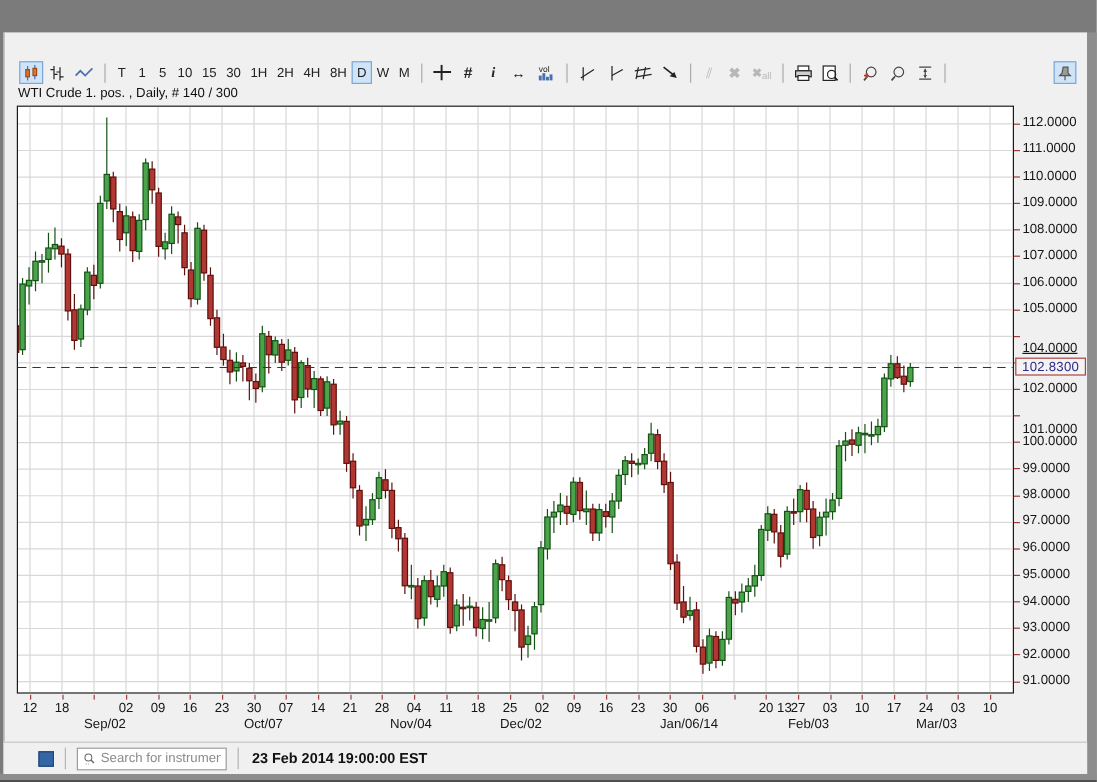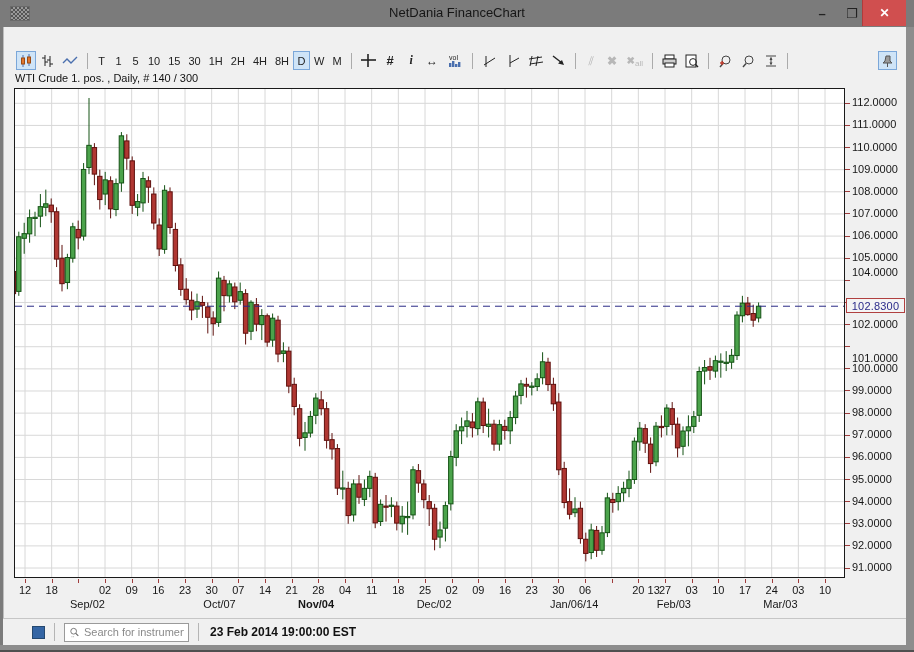--- a/index.html
+++ b/index.html
@@ -68,27 +68,20 @@
   .search-box input { border:none; outline:none; width:100px; font-size:11px;
     font-family:"Liberation Sans", sans-serif; color:#333; background:transparent; }
   .search-box input::placeholder { color:#8a8a8a; }
   .timestamp { font-size:12px; font-weight:bold; color:#111; margin-left:2px; }
 </style>
 </head>
 <body>
 
 <div class="window">
 
-  <div class="titlebar">
-    <div class="app-icon"></div>
-    <div class="title-text">NetDania FinanceChart</div>
-    <div class="win-btn btn-min">–</div>
-    <div class="win-btn btn-max">❐</div>
-    <div class="win-btn btn-close">✕</div>
-  </div>
 
   <div class="app-bg"></div>
   <div class="right-frame"></div>
   <div class="bottom-frame"></div>
 
 
   <div class="toolbar">
     <div class="tb-btn selected" title="">
       <svg width="14" height="14" viewBox="0 0 14 14">
         <line x1="4" y1="1" x2="4" y2="13" stroke="#4a6fae" stroke-width="1"></line>
@@ -583,21 +576,21 @@
       <div class="y-label" style="top: 74.69px;">109.0000</div>
       <div class="y-tick" style="top: 103.32px;"></div>
       <div class="y-label" style="top: 96.82px;">108.0000</div>
       <div class="y-tick" style="top: 125.45px;"></div>
       <div class="y-label" style="top: 118.95px;">107.0000</div>
       <div class="y-tick" style="top: 147.58px;"></div>
       <div class="y-label" style="top: 141.08px;">106.0000</div>
       <div class="y-tick" style="top: 169.71px;"></div>
       <div class="y-label" style="top: 163.21px;">105.0000</div>
       <div class="y-tick" style="top: 191.84px;"></div>
-      <div class="y-label" style="top: 178px;">104.0000</div>
+      <div class="y-label" style="top: 196px; text-decoration: underline;">104.0000</div>
       <div class="y-tick" style="top: 213.97px;"></div>
       <div class="y-tick" style="top: 236.1px;"></div>
       <div class="y-label" style="top: 229.6px;">102.0000</div>
       <div class="y-tick" style="top: 258.23px;"></div>
       <div class="y-label" style="top: 251.73px; margin-top: 12px;">101.0000</div>
       <div class="y-tick" style="top: 280.36px;"></div>
       <div class="y-label" style="top: 273.86px;">100.0000</div>
       <div class="y-tick" style="top: 302.49px;"></div>
       <div class="y-label" style="top: 295.99px;">99.0000</div>
       <div class="y-tick" style="top: 324.62px;"></div>
@@ -677,21 +670,21 @@
       <div class="x-tick" style="left: 731.009px;"></div>
       <div class="x-day" style="left: 731.009px;">17</div>
       <div class="x-tick" style="left: 757.676px;"></div>
       <div class="x-day" style="left: 757.676px;">24</div>
       <div class="x-tick" style="left: 784.343px;"></div>
       <div class="x-day" style="left: 784.343px;">03</div>
       <div class="x-tick" style="left: 811.01px;"></div>
       <div class="x-day" style="left: 811.01px;">10</div>
       <div class="x-month" style="left: 91.001px;">Sep/02</div>
       <div class="x-month" style="left: 224.336px;">Oct/07</div>
-      <div class="x-month" style="left: 319px; font-weight: bold;">Nov/04</div>
+      <div class="x-month" style="left: 346px;">Nov/04</div>
       <div class="x-month" style="left: 437.672px;">Dec/02</div>
       <div class="x-month" style="left: 571.007px;">Jan/06/14</div>
       <div class="x-month" style="left: 677.675px;">Feb/03</div>
       <div class="x-month" style="left: 784.343px;">Mar/03</div>
     </div>
 
   <div class="statusbar">
     <div class="blue-square"></div>
     <div class="sb-sep"></div>
     <div class="search-box">

